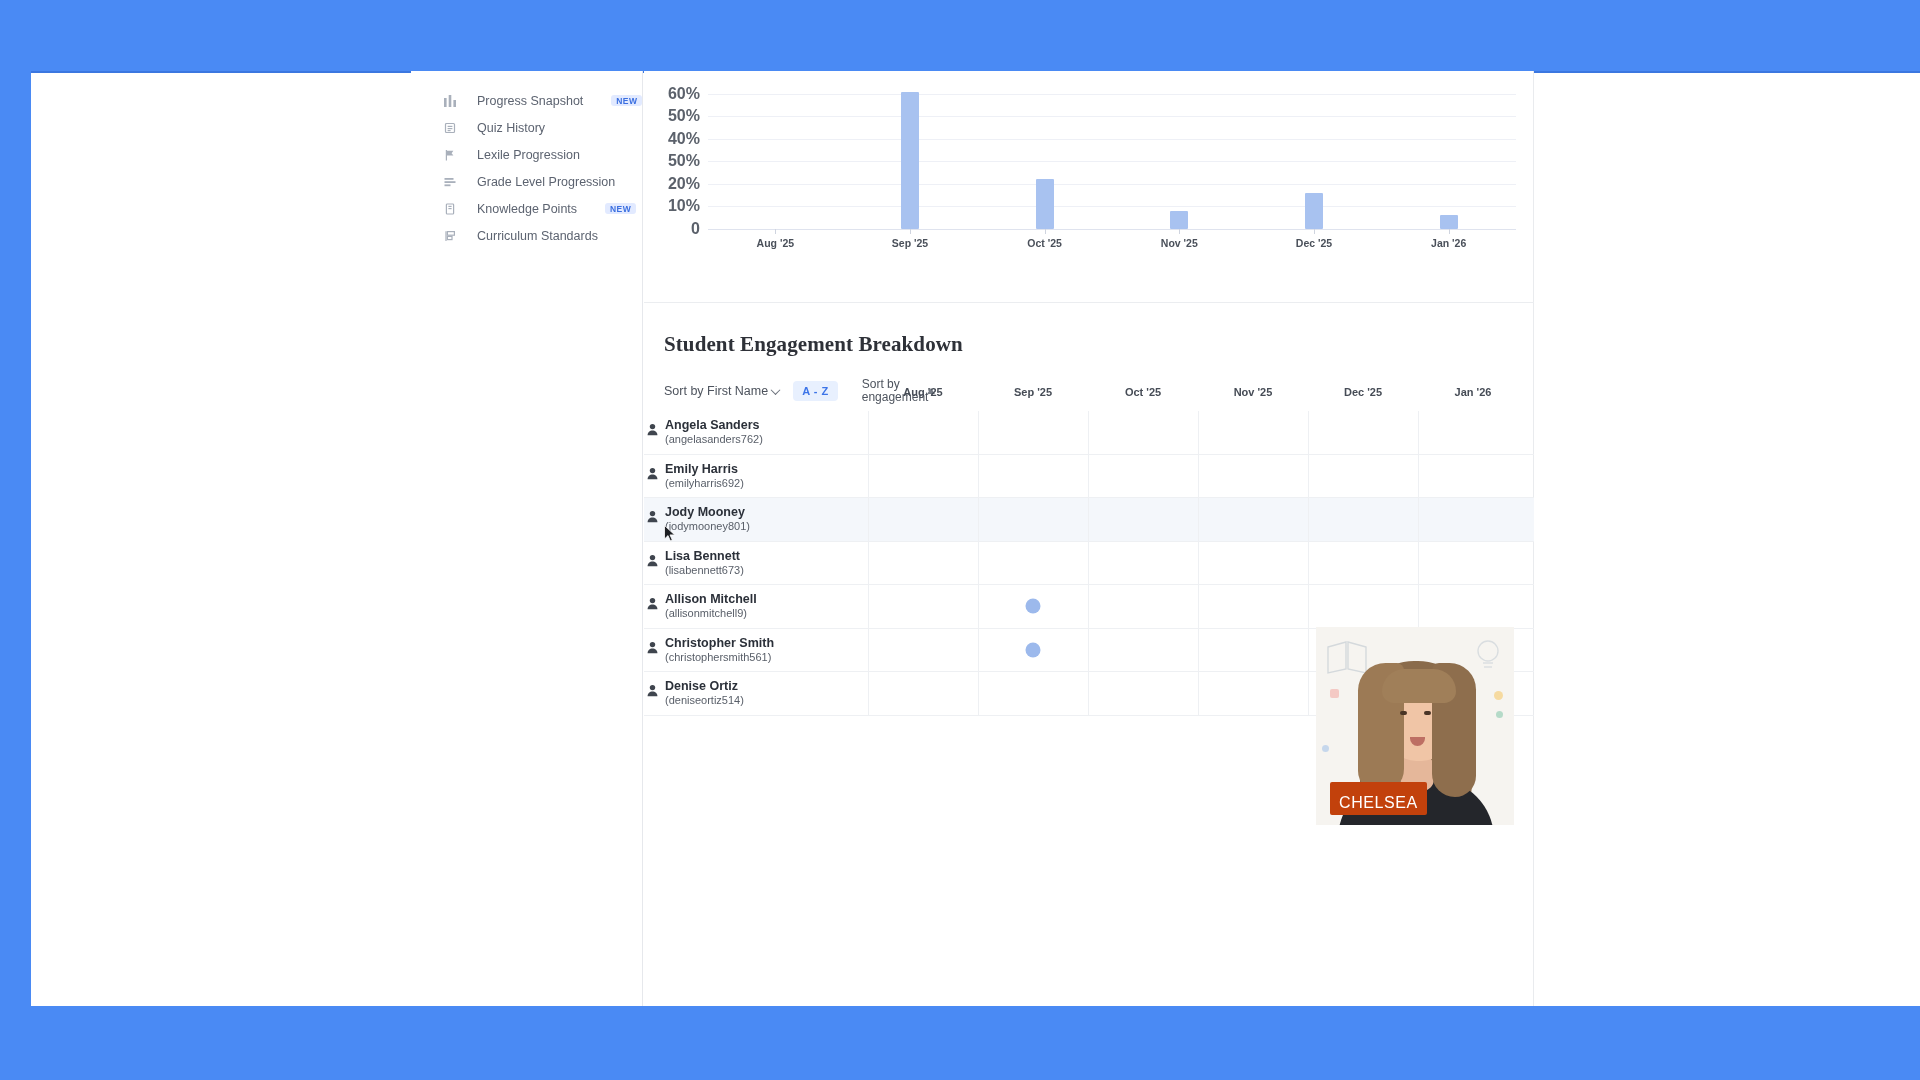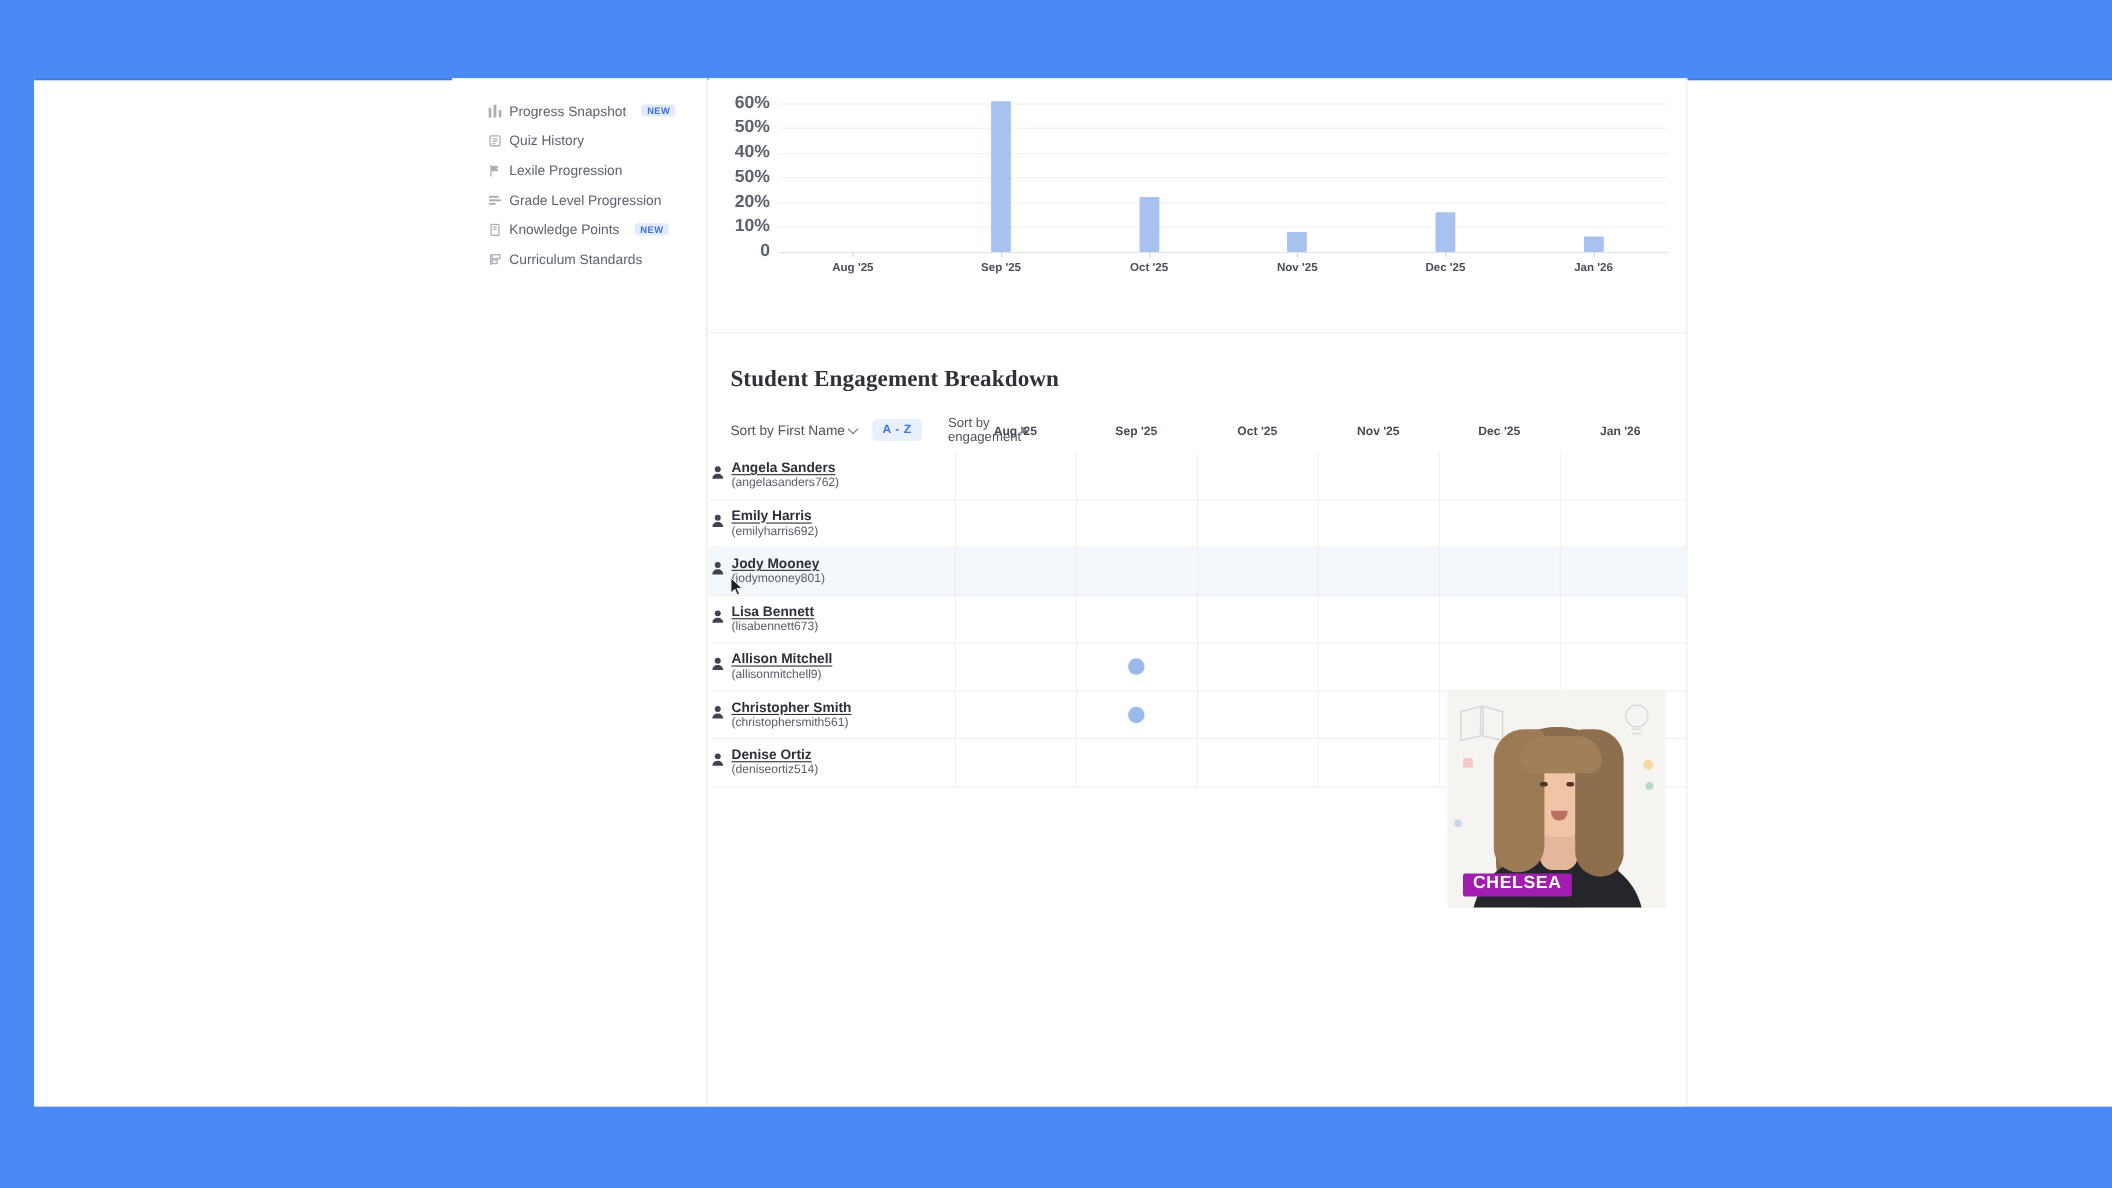--- a/index.html
+++ b/index.html
@@ -35,21 +35,21 @@
   #sidebar {
     position: absolute;
     left: 380px; top: 0;
     width: 232px; height: 935px;
     border-right: 1px solid #e6e8ec;
     background: #fff;
     padding-top: 16px;
   }
   .nav-item {
     display: flex; align-items: center;
-    gap: 7px;
+    gap: 21px;
     height: 27px;
     padding-left: 33px;
     font-size: 12.5px;
     color: #5c6370;
     cursor: pointer;
     white-space: nowrap;
   }
   .nav-ico {
     width: 12px; height: 12px;
     flex: 0 0 12px;
@@ -209,21 +209,20 @@
   .person-ico {
     position: absolute; left: 2px; top: 12px;
     width: 13px; height: 13px; color: #3f454e;
   }
   .person-ico svg { width: 13px; height: 13px; display: block; }
   .pname {
     position: absolute; left: 21px; top: 7px;
     font-size: 12.5px;
     font-weight: bold;
     color: #2b3039;
-    text-decoration: underline;
     text-underline-offset: 2px;
     cursor: pointer;
     white-space: nowrap;
   }
   .puser {
     position: absolute; left: 21px; top: 22px;
     font-size: 11px;
     color: #585e68;
     white-space: nowrap;
   }
@@ -319,26 +318,26 @@
   #eye-r { left: 80px; }
   #mouth {
     position: absolute; left: 66px; top: 94px;
     width: 15px; height: 9px;
     background: #bd6f63;
     border-radius: 0 0 9px 9px;
   }
   #pip-name {
     position: absolute;
     left: 14px; bottom: 10px;
-    background: #a21caf;
+    background: #c2410c;
     color: #fff;
     font-size: 16px;
-    font-weight: bold;
+    font-weight: normal;
     letter-spacing: .6px;
-    padding: 0 9px 3px;
+    padding: 12px 9px 3px;
     border-radius: 2px;
     z-index: 10;
   }
 
   
   #bottom-strip {
     position: absolute;
     left: 31px; bottom: 62px;
     width: 1890px; height: 18px;
     overflow: hidden;

